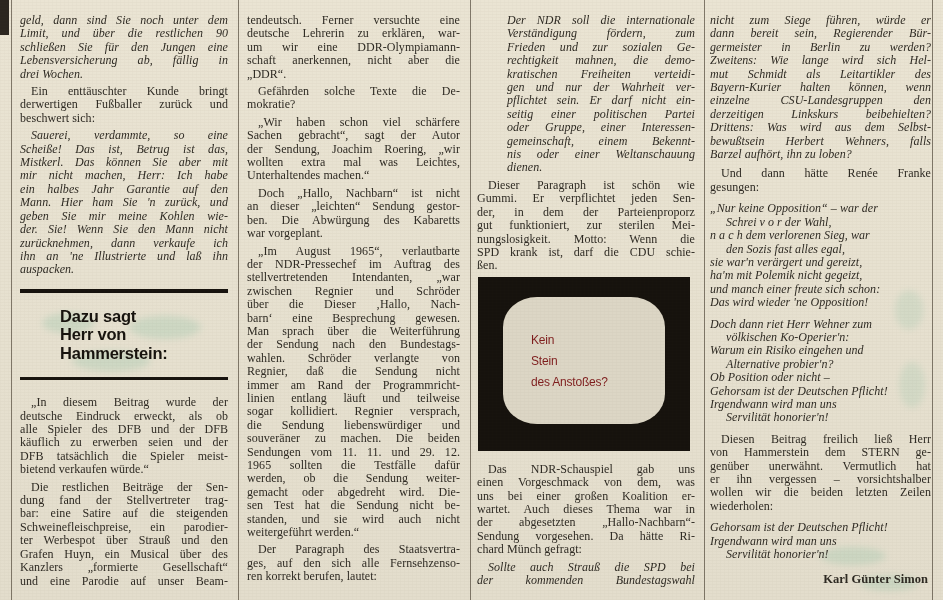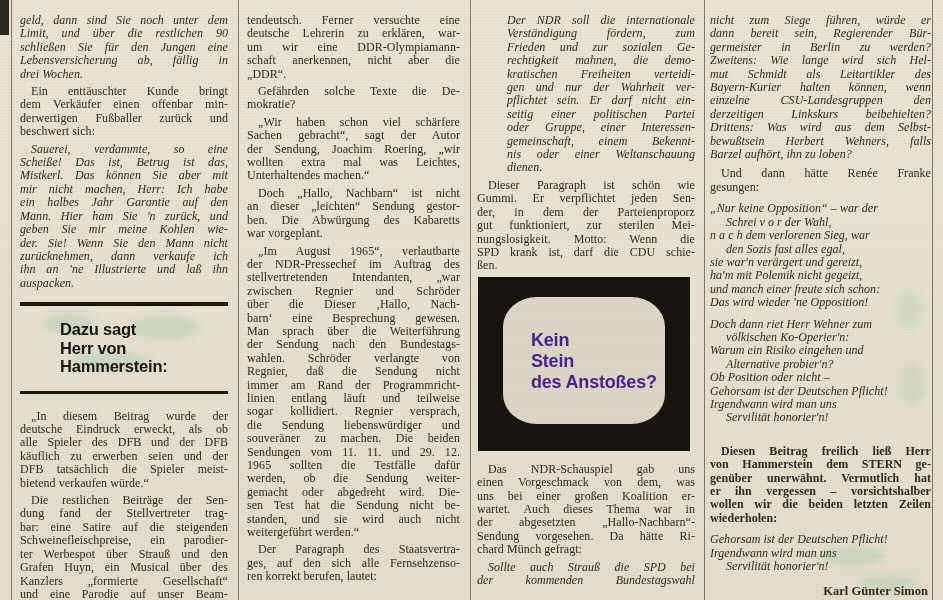--- a/index.html
+++ b/index.html
@@ -42,21 +42,21 @@
   .pline.ind{text-indent:11px;}
   .hlblock{margin:12px 0 16px 0;}
   .hlrule{height:4px;background:var(--headline_ink);}
   .hlrule.thin{height:3px;}
   .hl{font-family:"Liberation Sans",sans-serif;font-weight:bold;color:var(--headline_ink);
       font-size:16.5px;line-height:18.5px;letter-spacing:-.2px;padding-left:40px;margin:14px 0 15px 0;}
   .tv{position:relative;width:212px;height:174px;background:var(--tv_frame);margin:4px 0 12px 1px;}
   .tvscreen{position:absolute;left:25px;right:25px;top:20px;bottom:27px;background:var(--tv_screen);
       border-radius:34px/30px;}
   .tvtext{position:absolute;left:28px;top:33px;font-family:"Liberation Sans",sans-serif;
-      font-weight:bold;font-size:18px;line-height:21px;color:#4c1d95;letter-spacing:-.2px;}
+      font-weight:normal;font-size:12px;line-height:21px;color:#7f1d1d;letter-spacing:-.2px;}
   .verse{margin:8px 0 8px 0;font-style:italic;}
   .vline{line-height:13.4px;}
   .vline.cont{padding-left:16px;}
   .byline{margin-top:12px;text-align:right;font-weight:bold;font-size:12.5px;padding-right:3px;}
 </style>
 </head>
 <body>
 
 <div class="paper">
   <div class="scanmark"></div>
@@ -73,21 +73,20 @@
   <div class="col c0">
       <div class="para it">
         <div class="pline">geld, dann sind Sie noch unter dem</div>
         <div class="pline">Limit, und über die restlichen 90</div>
         <div class="pline">schließen Sie für den Jungen eine</div>
         <div class="pline">Lebensversicherung ab, fällig in</div>
         <div class="pline last">drei Wochen.</div>
       </div>
       <div class="para">
         <div class="pline ind">Ein enttäuschter Kunde bringt</div>
-        <div class="pline">dem Verkäufer einen offenbar min-</div>
         <div class="pline">derwertigen Fußballer zurück und</div>
         <div class="pline last">beschwert sich:</div>
       </div>
       <div class="para it">
         <div class="pline ind">Sauerei, verdammte, so eine</div>
         <div class="pline">Scheiße! Das ist, Betrug ist das,</div>
         <div class="pline">Mistkerl. Das können Sie aber mit</div>
         <div class="pline">mir nicht machen, Herr: Ich habe</div>
         <div class="pline">ein halbes Jahr Garantie auf den</div>
         <div class="pline">Mann. Hier ham Sie 'n zurück, und</div>
@@ -257,21 +256,21 @@
       <div class="verse">
         <div class="vline">Doch dann riet Herr Wehner zum</div>
         <div class="vline cont">völkischen Ko-Operier'n:</div>
         <div class="vline">Warum ein Risiko eingehen und</div>
         <div class="vline cont">Alternative probier'n?</div>
         <div class="vline">Ob Position oder nicht –</div>
         <div class="vline">Gehorsam ist der Deutschen Pflicht!</div>
         <div class="vline">Irgendwann wird man uns</div>
         <div class="vline cont">Servilität honorier'n!</div>
       </div>
-      <div class="para" style="margin-top: 20px; font-weight: bold;">
+      <div class="para" style="margin-top: 8px;">
         <div class="pline ind">Diesen Beitrag freilich ließ Herr</div>
         <div class="pline">von Hammerstein dem STERN ge-</div>
         <div class="pline">genüber unerwähnt. Vermutlich hat</div>
         <div class="pline">er ihn vergessen – vorsichtshalber</div>
         <div class="pline">wollen wir die beiden letzten Zeilen</div>
         <div class="pline last">wiederholen:</div>
       </div>
       <div class="verse">
         <div class="vline">Gehorsam ist der Deutschen Pflicht!</div>
         <div class="vline">Irgendwann wird man uns</div>

